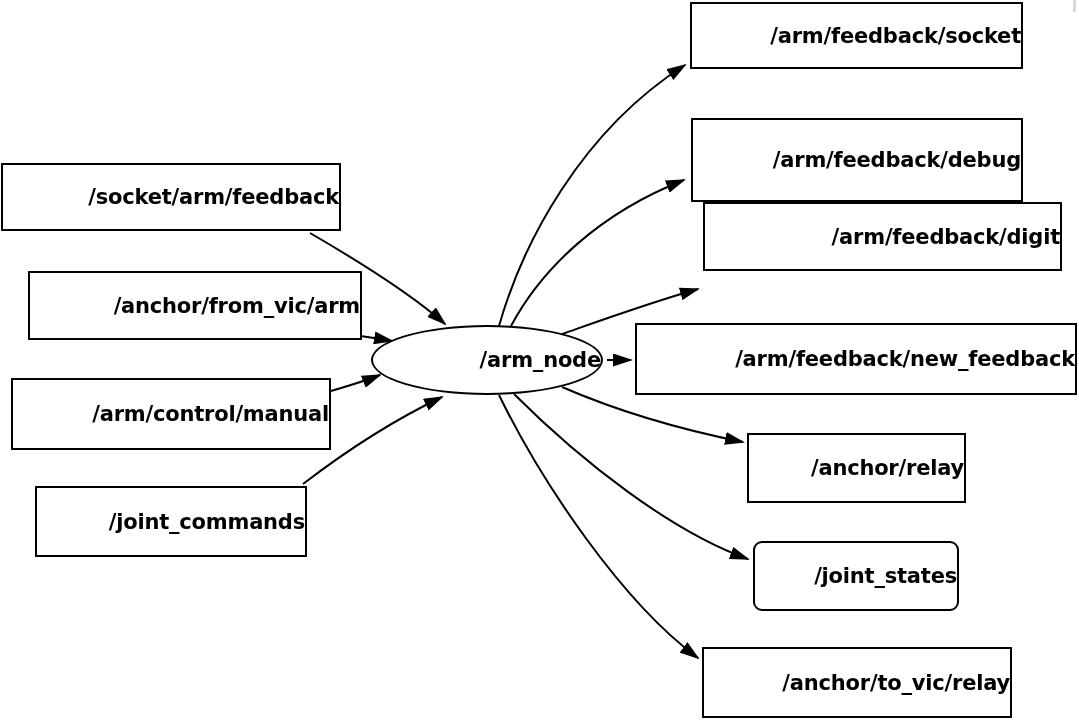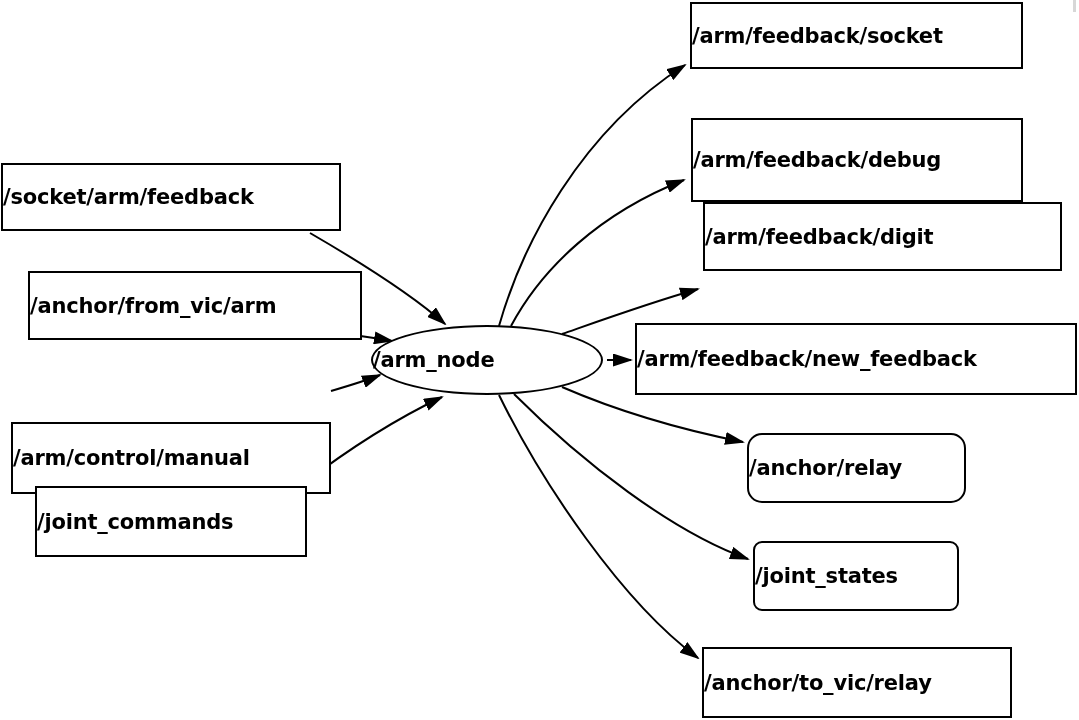--- a/index.html
+++ b/index.html
@@ -22,43 +22,43 @@
     width: 1079px;
     height: 720px;
   }
   .node {
     position: absolute;
     box-sizing: border-box;
     background: #ffffff;
     border: 2px solid #000000;
     display: flex;
     align-items: center;
-    justify-content: flex-start;
+    justify-content: flex-end;
     color: #000000;
     font-size: 21px;
     font-weight: 600;
     letter-spacing: -0.2px;
     white-space: nowrap;
   }
   .ellipse {
     border-radius: 50%;
   }
   
   .n-l0 { left: 1px;   top: 163px; width: 340px; height: 68px; }
   .n-l1 { left: 3px;   top: 271px; width: 334px; height: 69px; margin-left: 25px; }
-  .n-l2 { left: 11px;  top: 378px; width: 320px; height: 72px; margin-top: 44px; }
+  .n-l2 { left: 11px;  top: 378px; width: 320px; height: 72px; }
   .n-l3 { left: 35px;  top: 486px; width: 272px; height: 71px; }
   
   .n-c  { left: 371px; top: 325px; width: 232px; height: 70px; }
   
   .n-r0 { left: 690px; top: 2px;   width: 333px; height: 67px; }
   .n-r1 { left: 691px; top: 118px; width: 332px; height: 84px; }
   .n-r2 { left: 703px; top: 202px; width: 359px; height: 69px; }
   .n-r3 { left: 635px; top: 323px; width: 442px; height: 72px; }
-  .n-r4 { left: 747px; top: 433px; width: 219px; height: 70px; border-radius: 15px; }
+  .n-r4 { left: 747px; top: 433px; width: 219px; height: 70px; }
   .n-r5 { left: 753px; top: 541px; width: 206px; height: 70px; border-radius: 9px; }
   .n-r6 { left: 702px; top: 647px; width: 310px; height: 71px; }
   .edge {
     fill: none;
     stroke: #000000;
     stroke-width: 2;
   }
   #corner-artifact {
     position: absolute;
     right: 3px;

